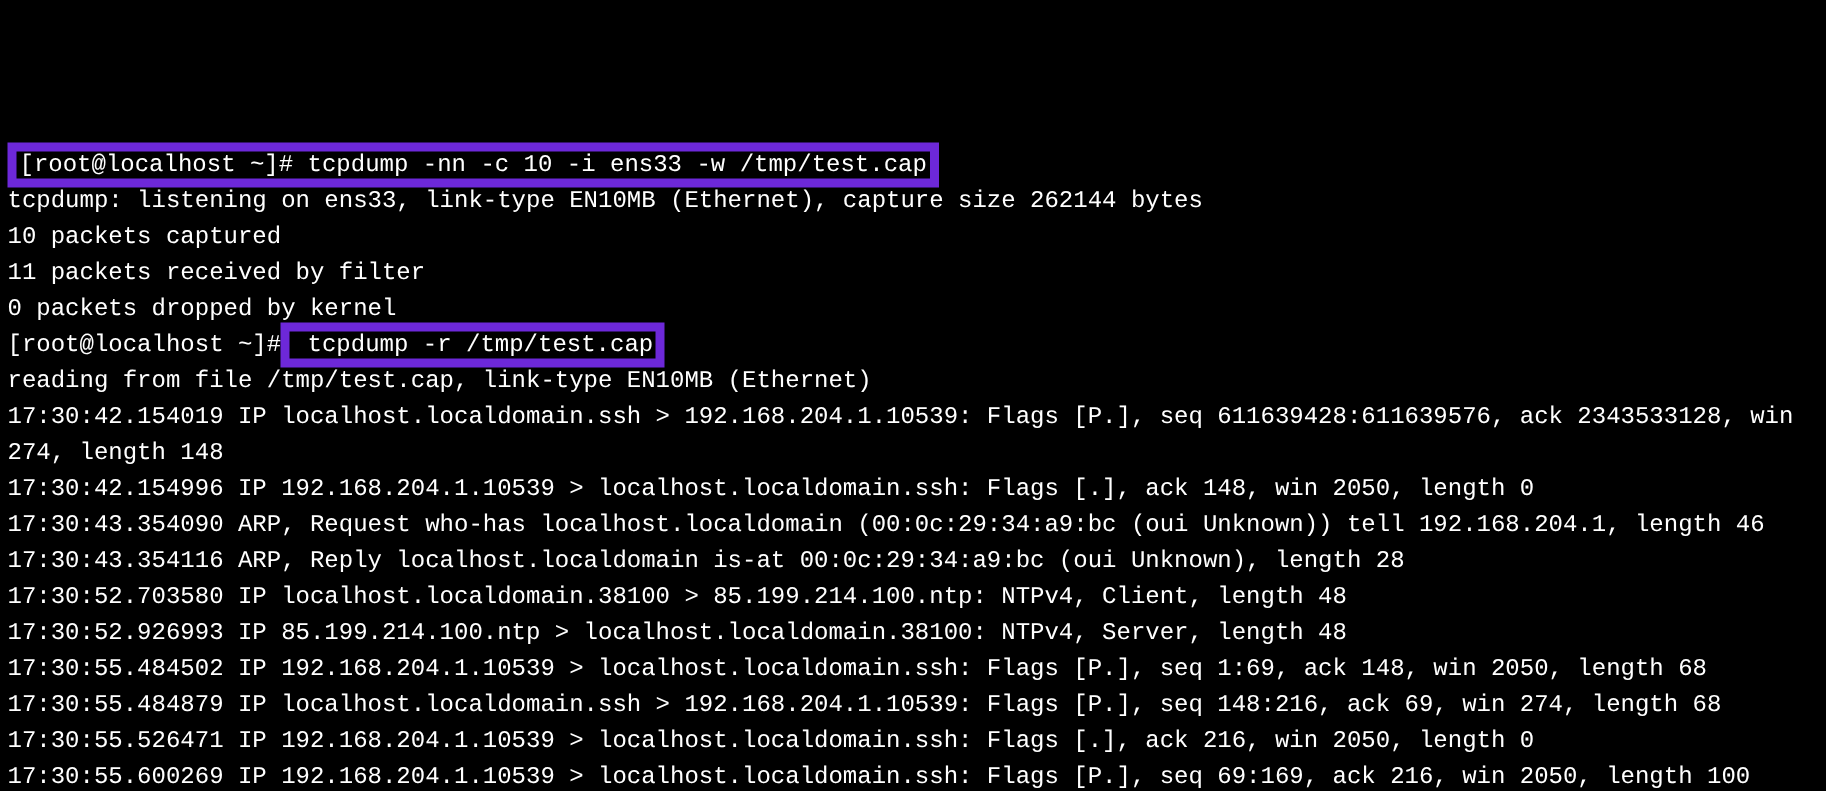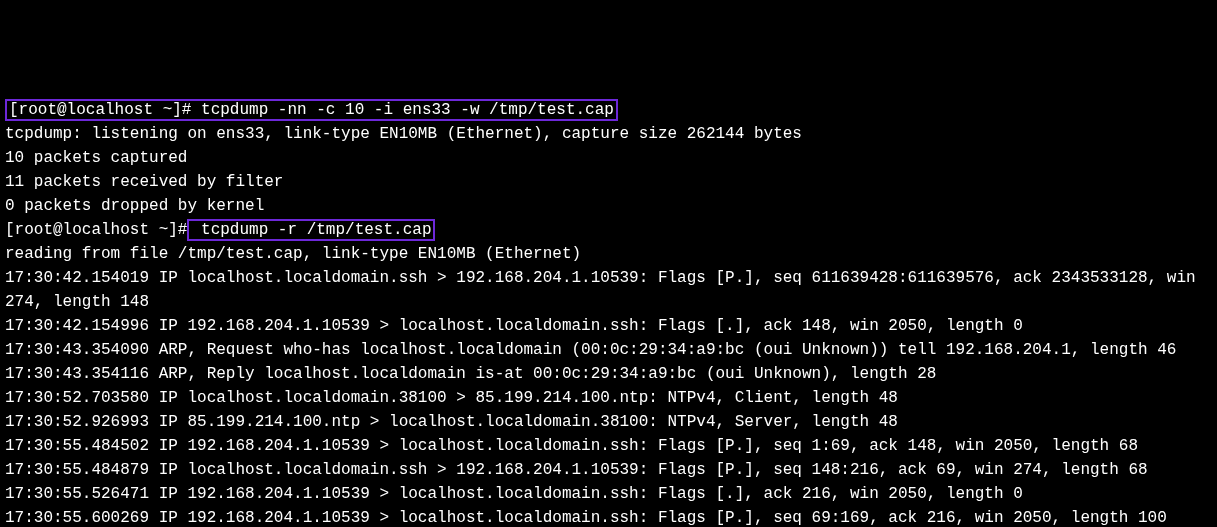--- a/index.html
+++ b/index.html
@@ -17,21 +17,21 @@
       overflow: hidden;
     }
     .terminal {
       white-space: pre-wrap;
       word-break: break-all;
     }
     .line {
       display: block;
     }
     .boxed {
-      border: 2px solid #6d28d9;
+      border: 6px solid #6d28d9;
       display: inline;
       padding: 0 2px;
     }
   </style>
 </head>
 <body>
 
 
 
 <div class="terminal"><span class="line"><span class="boxed"><span>[root@localhost ~]#</span><span> tcpdump -nn -c 10 -i ens33 -w /tmp/test.cap</span></span></span><span class="line">tcpdump: listening on ens33, link-type EN10MB (Ethernet), capture size 262144 bytes</span><span class="line">10 packets captured</span><span class="line">11 packets received by filter</span><span class="line">0 packets dropped by kernel</span><span class="line"><span>[root@localhost ~]#</span><span class="boxed"><span> tcpdump -r /tmp/test.cap</span></span></span><span class="line">reading from file /tmp/test.cap, link-type EN10MB (Ethernet)</span><span class="line">17:30:42.154019 IP localhost.localdomain.ssh &gt; 192.168.204.1.10539: Flags [P.], seq 611639428:611639576, ack 2343533128, win 274, length 148</span><span class="line">17:30:42.154996 IP 192.168.204.1.10539 &gt; localhost.localdomain.ssh: Flags [.], ack 148, win 2050, length 0</span><span class="line">17:30:43.354090 ARP, Request who-has localhost.localdomain (00:0c:29:34:a9:bc (oui Unknown)) tell 192.168.204.1, length 46</span><span class="line">17:30:43.354116 ARP, Reply localhost.localdomain is-at 00:0c:29:34:a9:bc (oui Unknown), length 28</span><span class="line">17:30:52.703580 IP localhost.localdomain.38100 &gt; 85.199.214.100.ntp: NTPv4, Client, length 48</span><span class="line">17:30:52.926993 IP 85.199.214.100.ntp &gt; localhost.localdomain.38100: NTPv4, Server, length 48</span><span class="line">17:30:55.484502 IP 192.168.204.1.10539 &gt; localhost.localdomain.ssh: Flags [P.], seq 1:69, ack 148, win 2050, length 68</span><span class="line">17:30:55.484879 IP localhost.localdomain.ssh &gt; 192.168.204.1.10539: Flags [P.], seq 148:216, ack 69, win 274, length 68</span><span class="line">17:30:55.526471 IP 192.168.204.1.10539 &gt; localhost.localdomain.ssh: Flags [.], ack 216, win 2050, length 0</span><span class="line">17:30:55.600269 IP 192.168.204.1.10539 &gt; localhost.localdomain.ssh: Flags [P.], seq 69:169, ack 216, win 2050, length 100</span></div>

